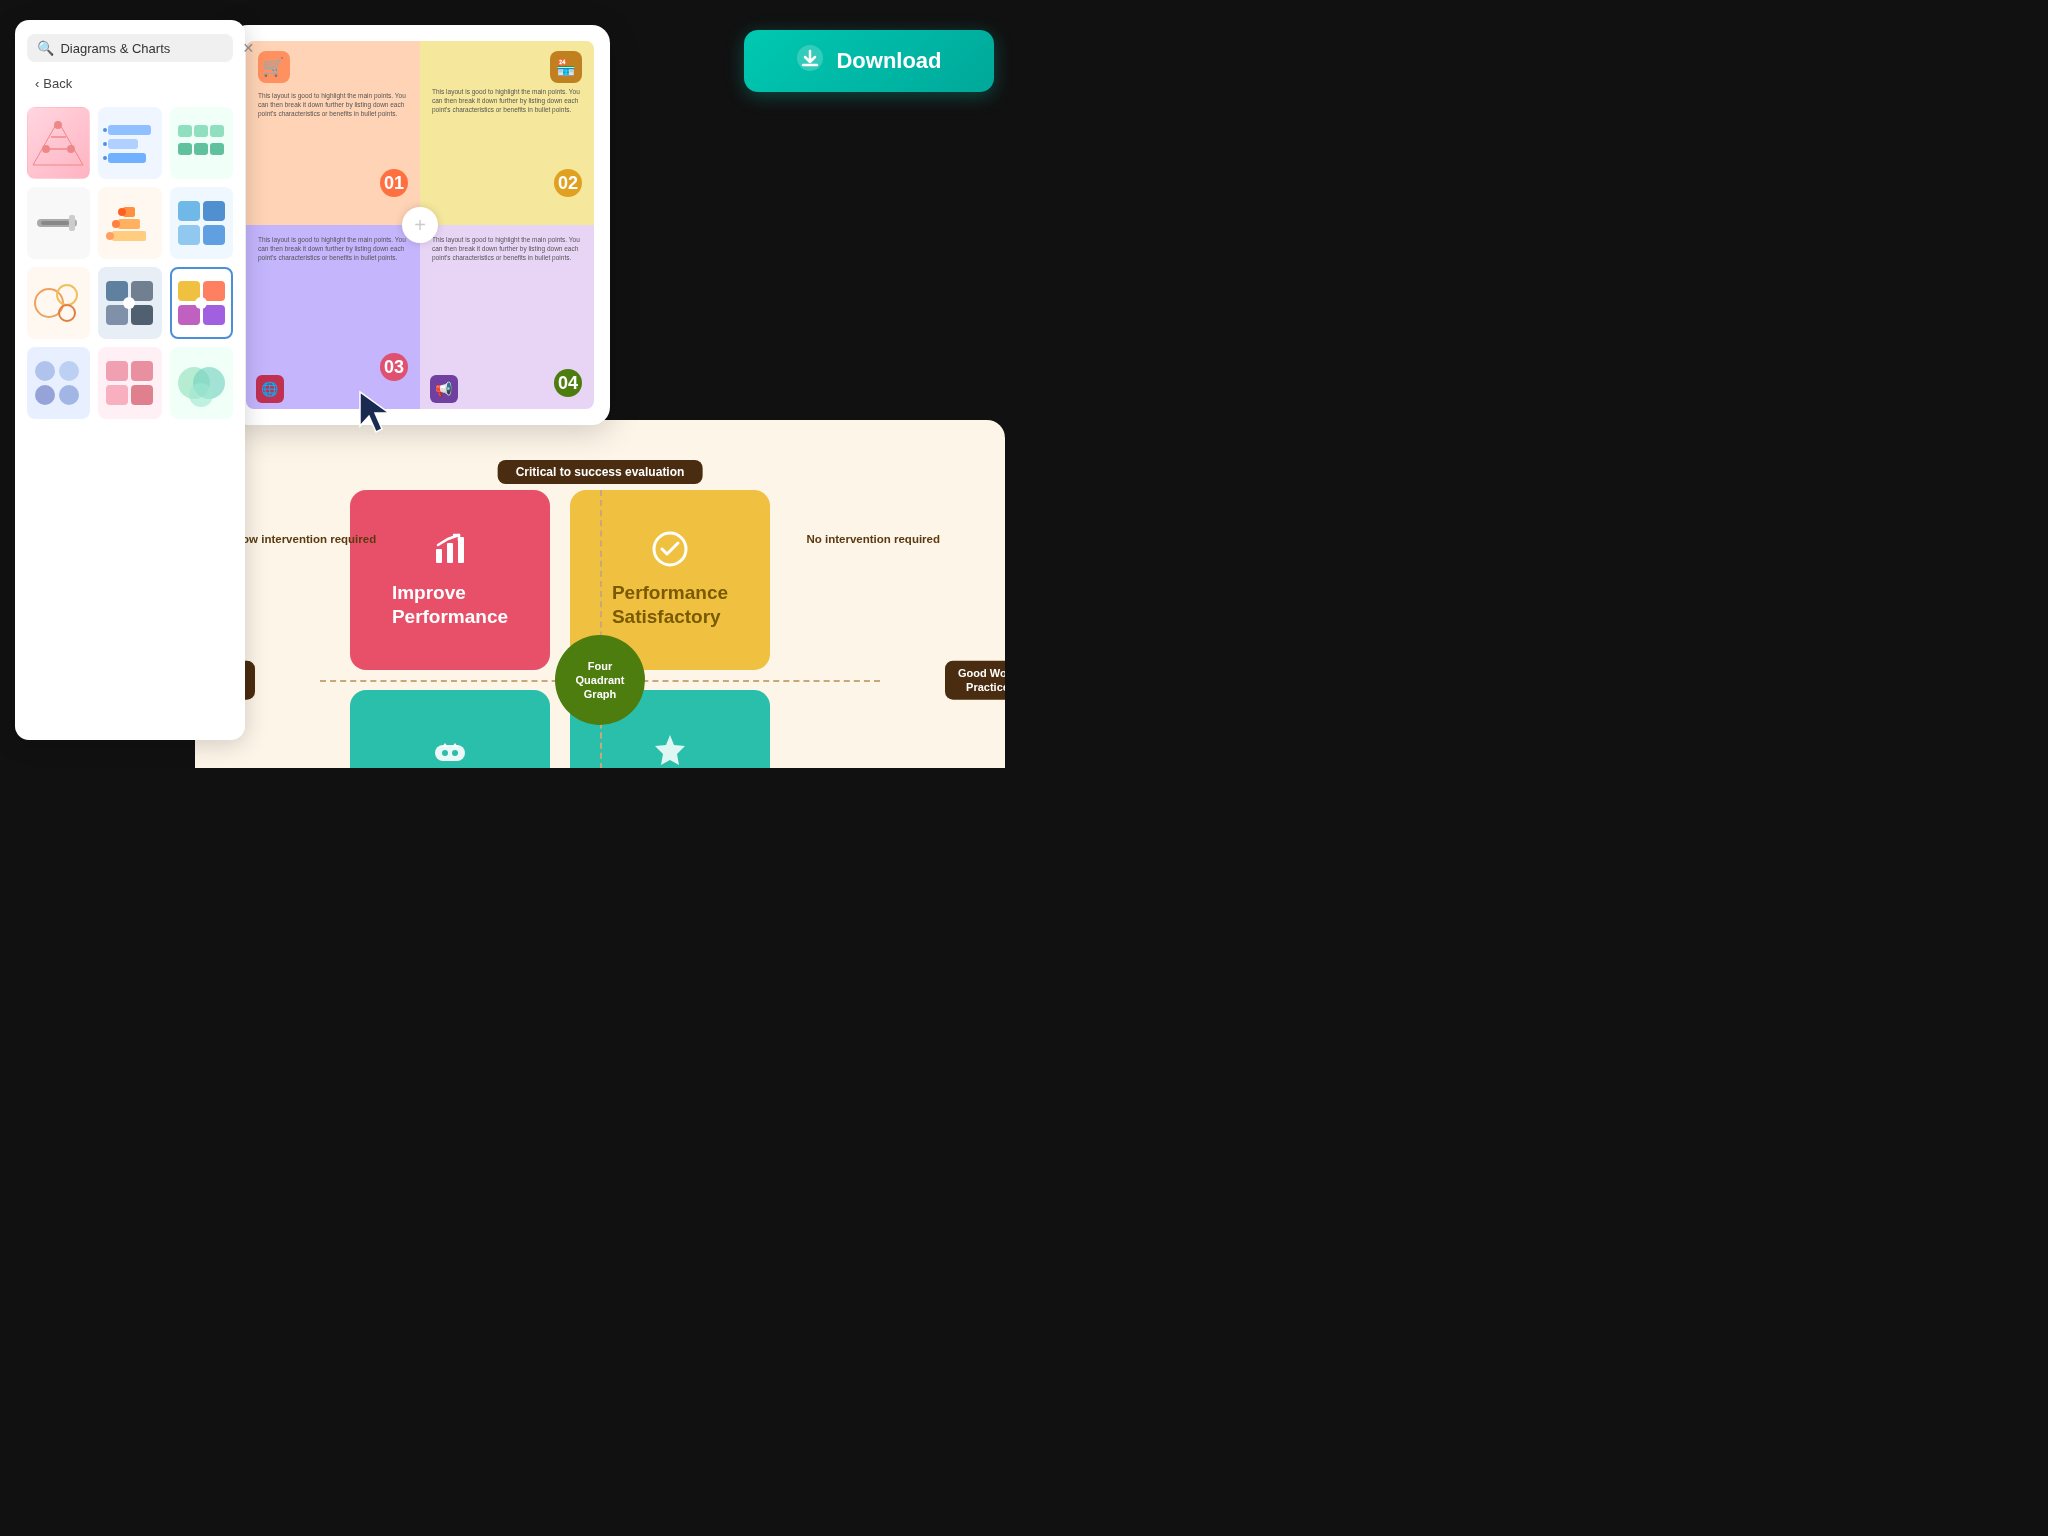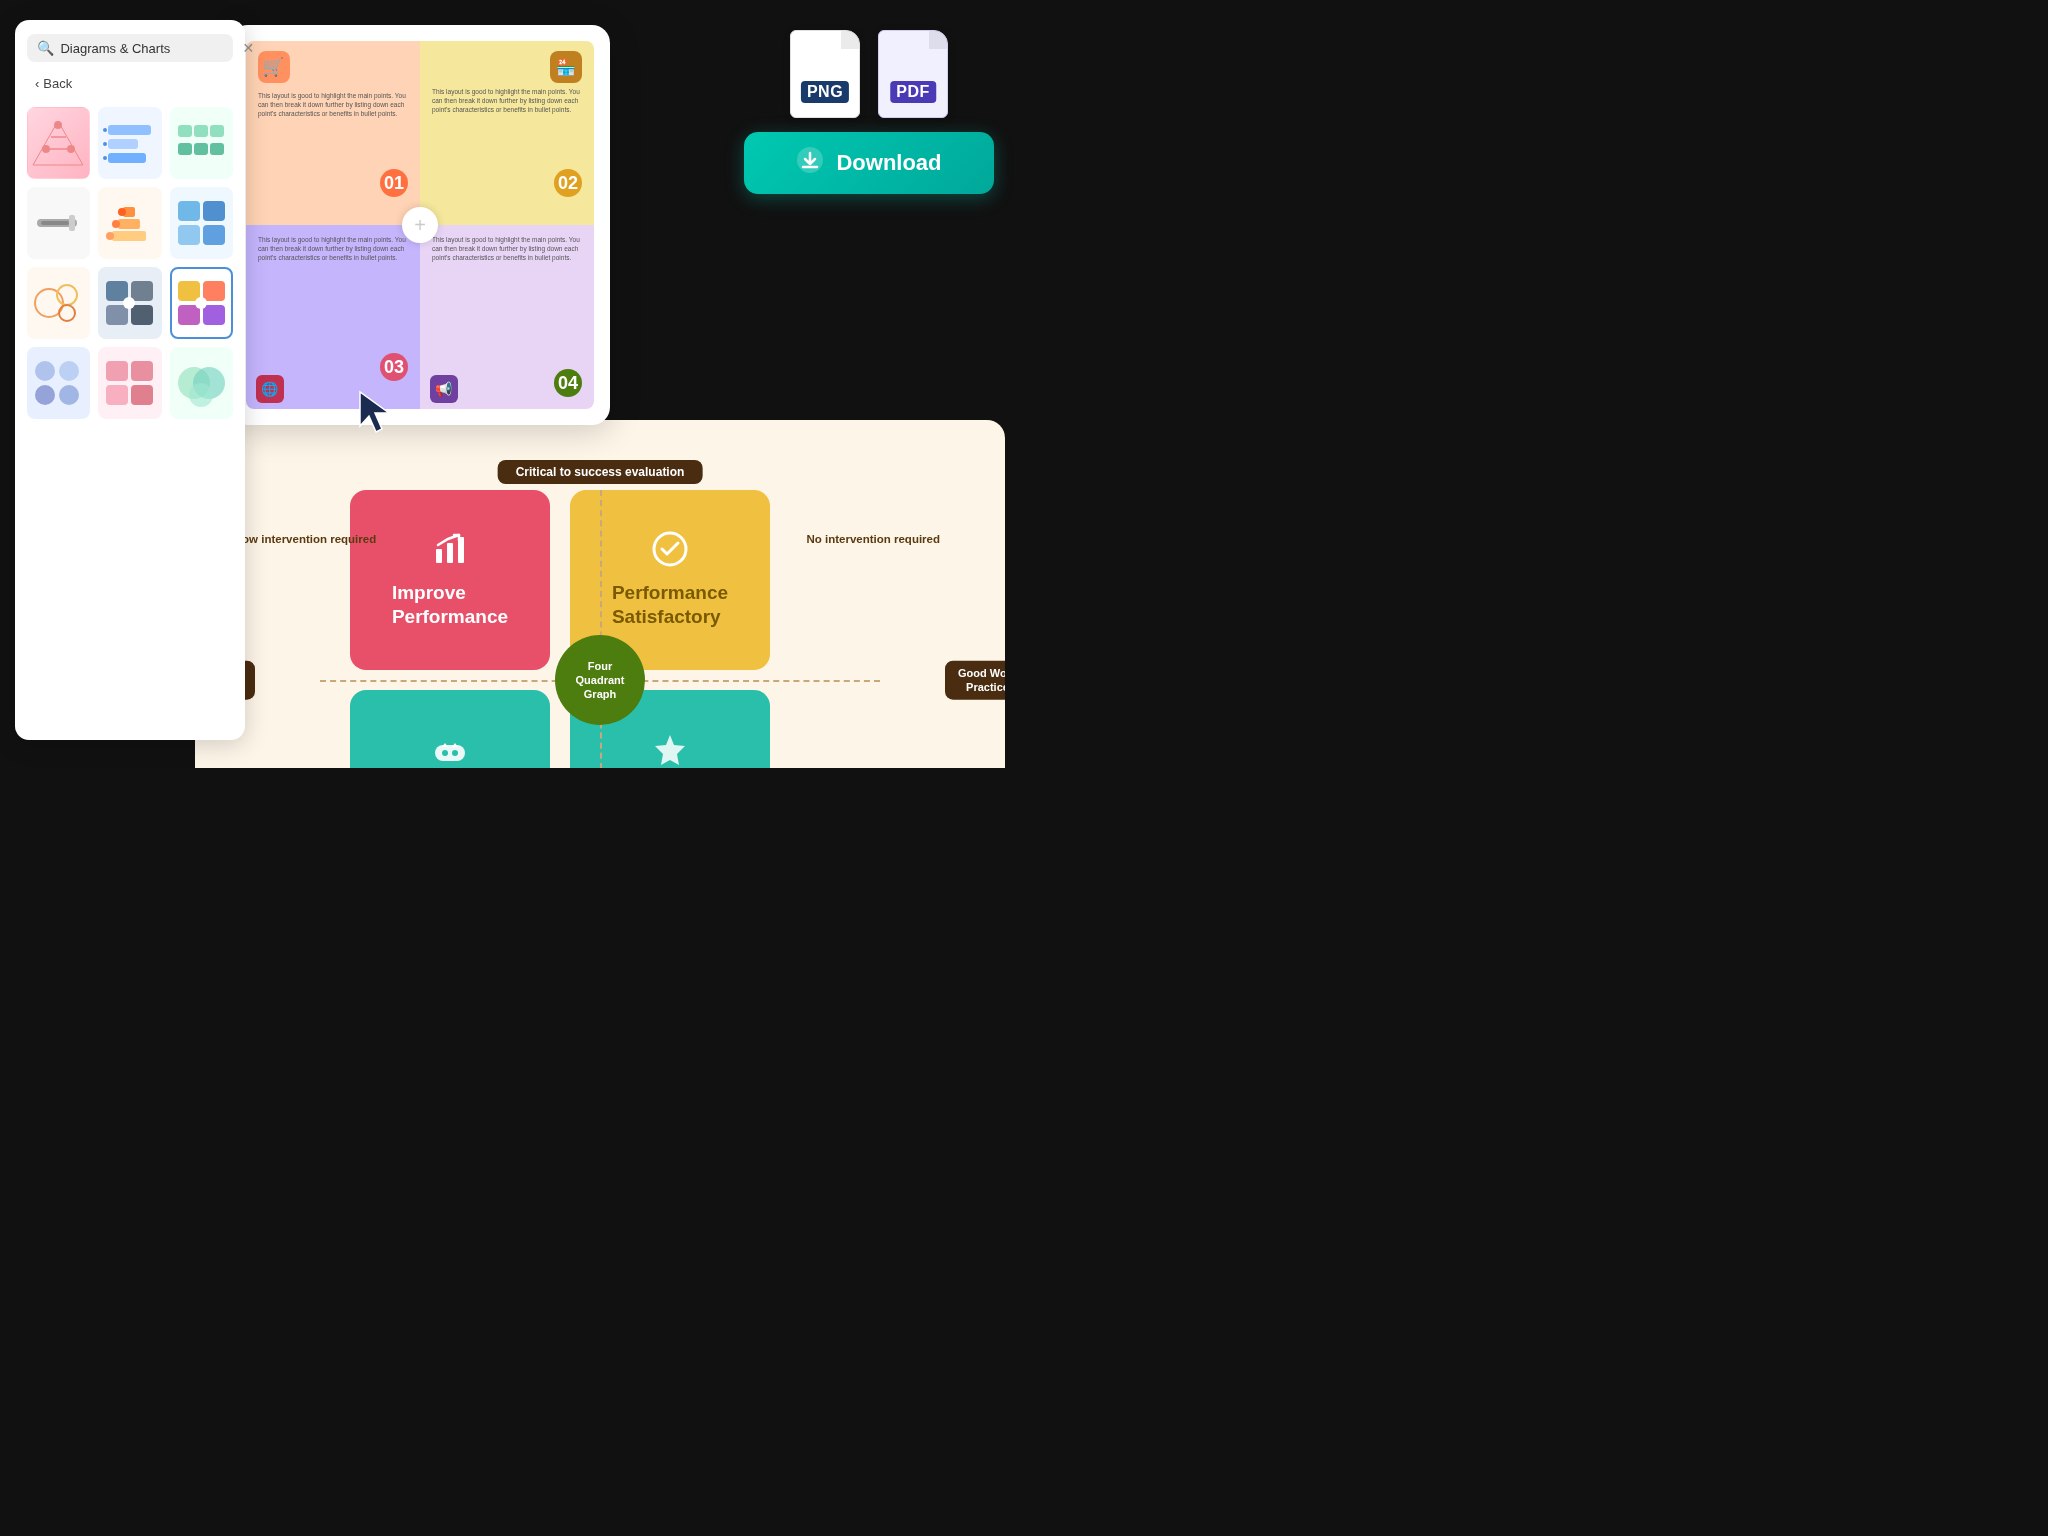--- a/index.html
+++ b/index.html
@@ -579,34 +579,20 @@
       <span class="quad-text">This layout is good to highlight the main points. You can then break it down further by listing down each point's characteristics or benefits in bullet points.</span>
       <div class="quad-num" style="background:#4d7c0f;bottom:12px;">04</div>
       <div class="quad-bottom-icon" style="background:#7040a0;right:10px;">📢</div>
     </div>
 
     <div class="center-circle"></div>
   </div>
 </div>
 
 <div class="download-section">
-  <div class="file-icons-row">
-
-    <div class="file-icon">
-      <div class="file-page file-page-png">
-        <span class="file-label file-label-png">PNG</span>
-      </div>
-    </div>
-
-    <div class="file-icon">
-      <div class="file-page file-page-pdf">
-        <span class="file-label file-label-pdf">PDF</span>
-      </div>
-    </div>
-  </div>
   <button class="download-btn">
     <span>
       <svg width="28" height="28" viewBox="0 0 28 28" fill="none">
           <circle cx="14" cy="14" r="13" fill="rgba(255,255,255,0.2)"></circle>
           <path d="M14 7v10M9 13l5 5 5-5" stroke="white" stroke-width="2.5" stroke-linecap="round" stroke-linejoin="round"></path>
           <path d="M7 21h14" stroke="white" stroke-width="2.5" stroke-linecap="round"></path>
         </svg>
     </span>
     <span>Download</span>
   </button>

